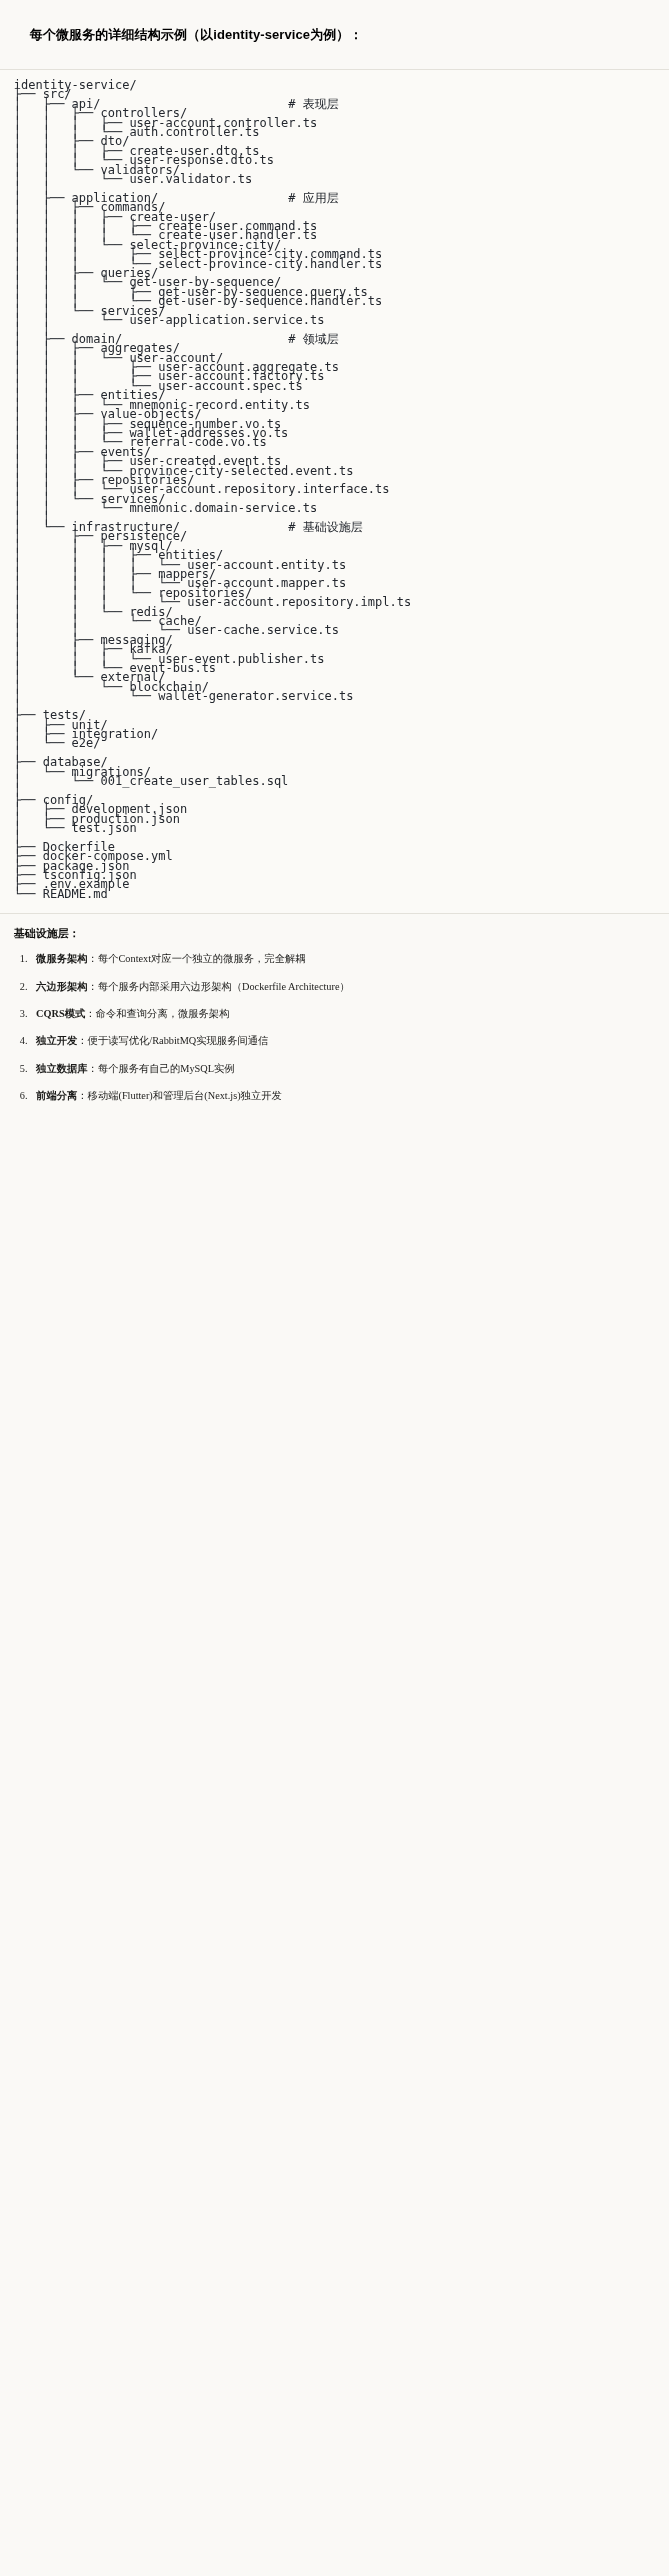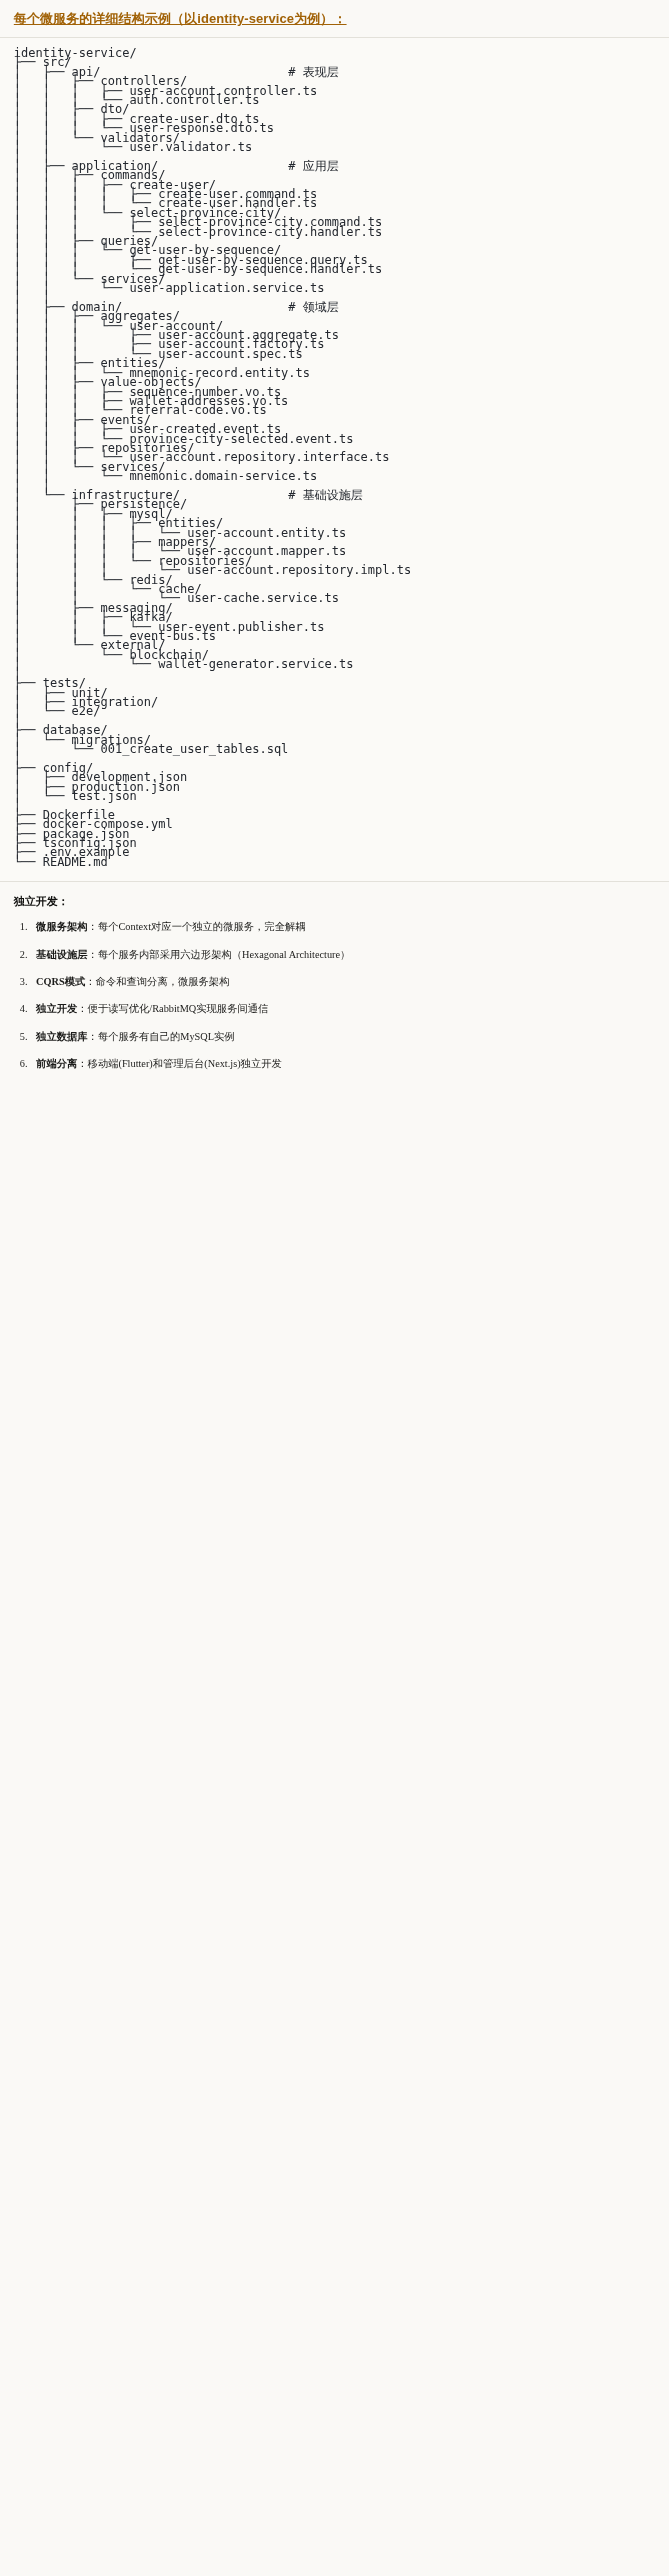--- a/index.html
+++ b/index.html
@@ -19,24 +19,23 @@
     background: #faf9f6;
     padding: 0;
   }
   
   .doc-heading {
     font-family: "Liberation Sans", sans-serif;
     font-weight: bold;
     font-size: 13px;
     line-height: 1.4;
     padding: 10px 13.8px 8.8px 13.8px;
-    margin: 0;
-    color: #a16207;
+    margin: 16px;
+    color: #000000;
     letter-spacing: 0.1px;
-    text-decoration: underline;
   }
   .rule {
     height: 0.6px;
     background: #e3e1da;
     border: 0;
     margin: 0;
     width: 100%;
   }
   
   .tree-block {
@@ -196,24 +195,24 @@
 ├── docker-compose.yml
 ├── package.json
 ├── tsconfig.json
 ├── .env.example
 └── README.md</pre>
   </div>
 
   <hr class="rule">
 
   <div class="keys-wrap">
-    <div class="keys-title">独立开发：</div>
+    <div class="keys-title">基础设施层：</div>
     <ol class="keys" id="keys-list">
         <li><b>微服务架构</b><span class="colon">：</span><span>每个Context对应一个独立的微服务，完全解耦</span></li>
-        <li><b>基础设施层</b><span class="colon">：</span><span>每个服务内部采用六边形架构（Hexagonal Architecture）</span></li>
+        <li><b>六边形架构</b><span class="colon">：</span><span>每个服务内部采用六边形架构（Dockerfile Architecture）</span></li>
         <li><b>CQRS模式</b><span class="colon">：</span><span>命令和查询分离，微服务架构</span></li>
         <li><b>独立开发</b><span class="colon">：</span><span>便于读写优化/RabbitMQ实现服务间通信</span></li>
         <li><b>独立数据库</b><span class="colon">：</span><span>每个服务有自己的MySQL实例</span></li>
         <li><b>前端分离</b><span class="colon">：</span><span>移动端(Flutter)和管理后台(Next.js)独立开发</span></li>
       </ol>
   </div>
 
 
 </div>
 

